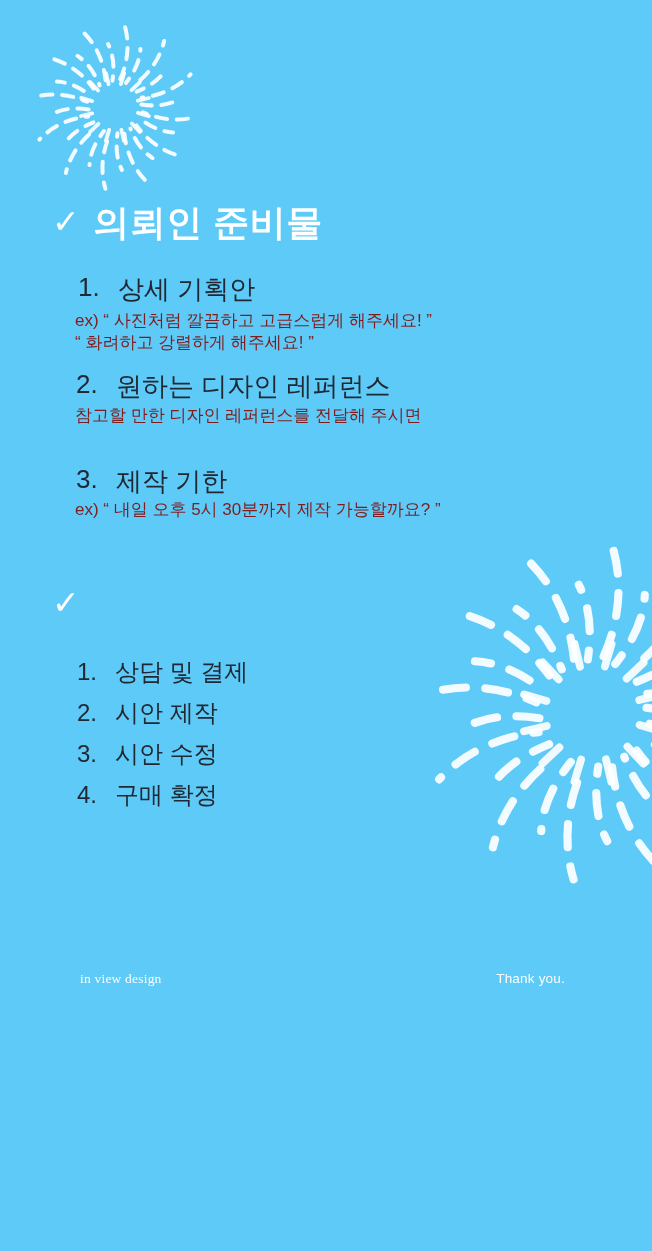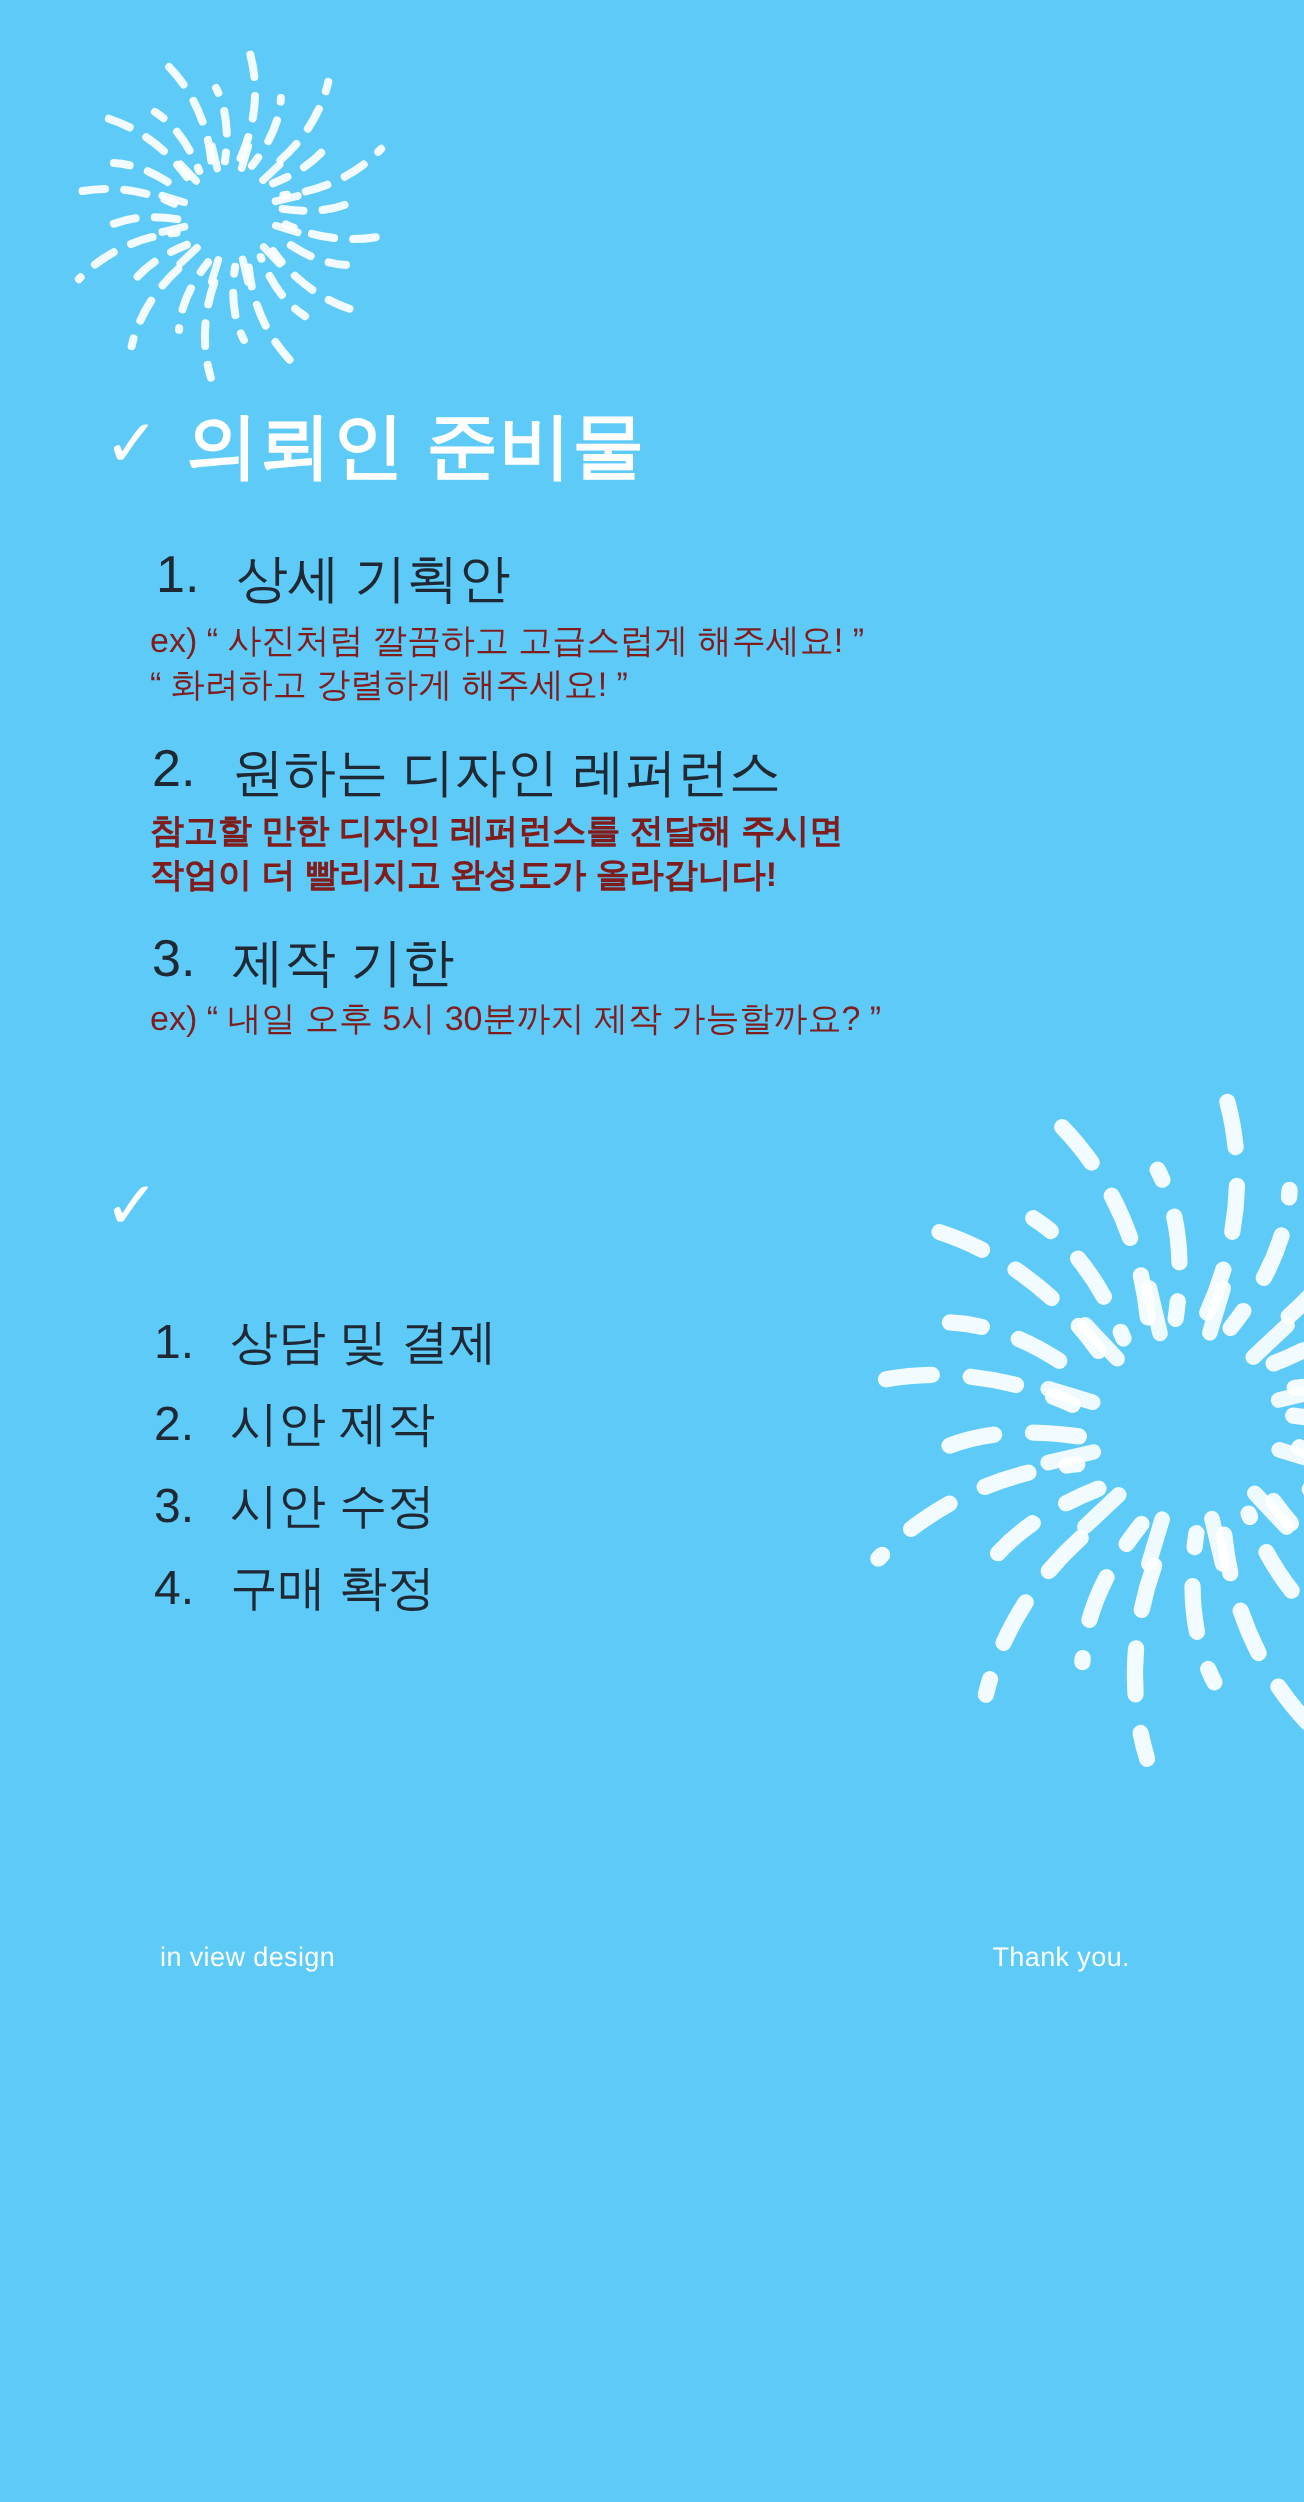--- a/index.html
+++ b/index.html
@@ -61,21 +61,21 @@
 
   
   .desc {
     position: absolute;
     color: #7f1d1d;
     font-size: 17px;
     line-height: 22px;
     white-space: nowrap;
   }
   .d1 { left: 75px; top: 310px; }
-  .d2 { left: 75px; top: 405px; font-weight: bold; }
+  .d2 { left: 75px; top: 405px; }
   .d3 { left: 75px; top: 499px; text-align: right; }
 
   
   .steps {
     position: absolute;
     left: 77px;
     top: 651px;
     margin: 0;
     padding: 0;
     list-style: none;
@@ -90,21 +90,21 @@
   .footer {
     position: absolute;
     left: 0;
     top: 971px;
     width: 652px;
     height: 20px;
     color: #fbfeff;
     font-size: 13.5px;
     letter-spacing: 0.2px;
   }
-  .footer-left  { position: absolute; left: 80px; }
+  .footer-left  { position: absolute; left: 80px; font-family: Liberation Serif, serif; }
   .footer-right { position: absolute; right: 87px; }
 </style>
 </head>
 <body>
 
 <div class="page">
 
   <div class="fw fw-small">
       <svg viewBox="-100 -100 200 200">
         <path d="M 6,-32 C 15,-52 17,-74 11,-94" transform="rotate(0)" fill="none" stroke="rgba(255,255,255,0.92)" stroke-width="4.6" stroke-linecap="round" stroke-dasharray="13 11" stroke-dashoffset="0"></path>
@@ -199,21 +199,20 @@
     <div>ex) “ 사진처럼 깔끔하고 고급스럽게 해주세요! ”</div>
     <div>“ 화려하고 강렬하게 해주세요! ”</div>
   </div>
 
   <div class="item-title t2">
     <span class="num">2.</span>
     <span>원하는 디자인 레퍼런스</span>
   </div>
   <div class="desc d2">
     <div>참고할 만한 디자인 레퍼런스를 전달해 주시면</div>
-    <div>작업이 더 빨리지고 완성도가 올라갑니다!</div>
   </div>
 
   <div class="item-title t3">
     <span class="num">3.</span>
     <span>제작 기한</span>
   </div>
   <div class="desc d3">
     <div>ex) “ 내일 오후 5시 30분까지 제작 가능할까요? ”</div>
   </div>
 

